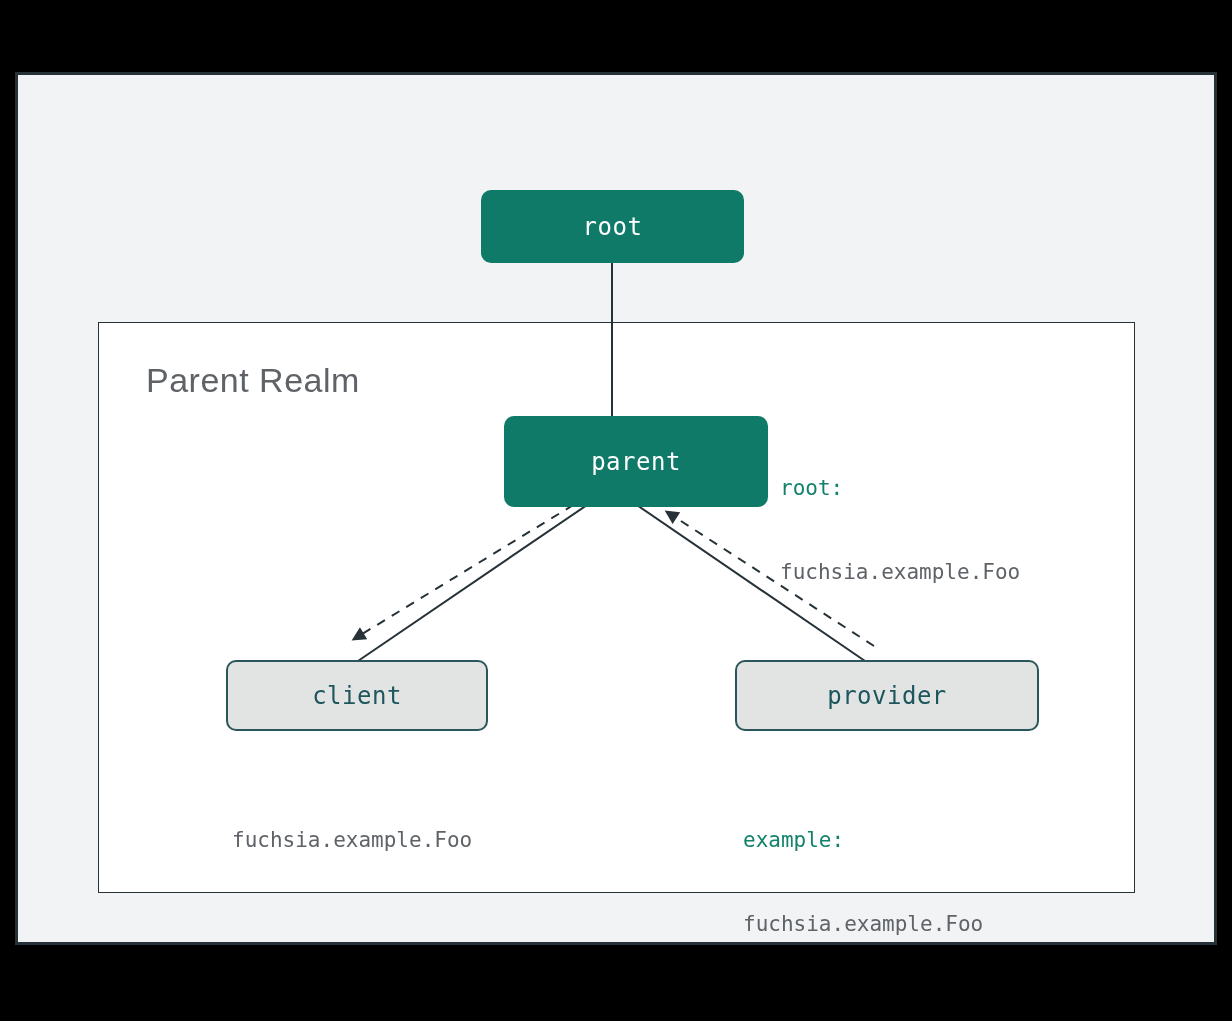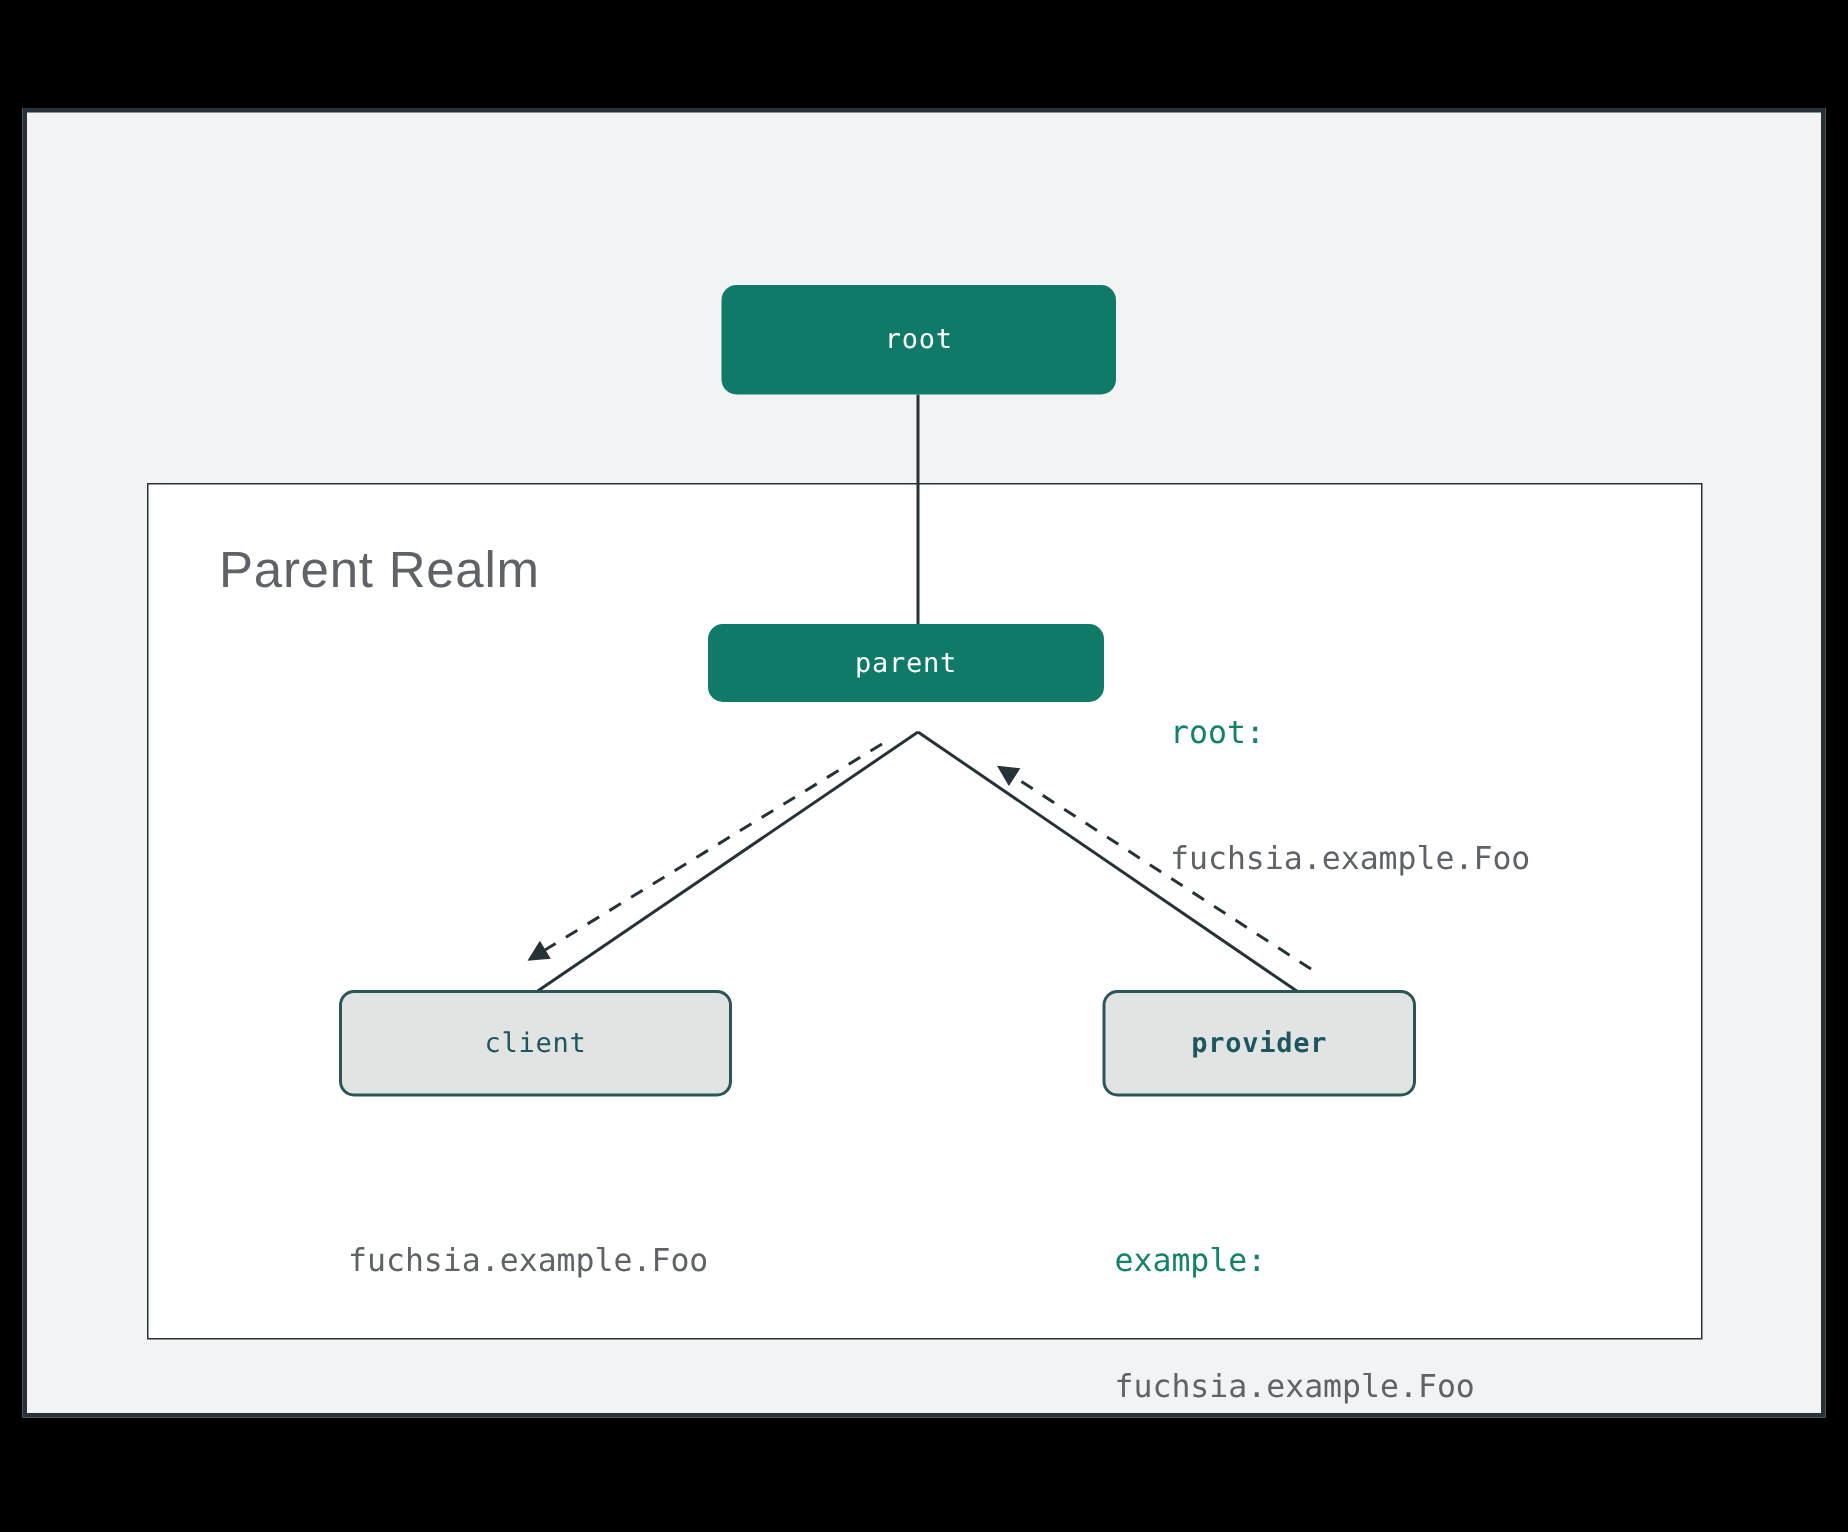--- a/index.html
+++ b/index.html
@@ -54,36 +54,36 @@
     left: 0; top: 0;
     width: 1232px; height: 1021px;
     pointer-events: none;
   }
   .node {
     position: absolute;
     display: flex;
     align-items: center;
     justify-content: center;
     border-radius: 10px;
-    font-size: 18px;
+    font-size: 24px;
     letter-spacing: 0.5px;
   }
   .node-teal {
     background: var(--node-teal);
     color: var(--node-teal-text);
   }
   .node-child {
     background: var(--node-gray-bg);
     border: 2px solid var(--node-gray-border);
     color: var(--node-gray-text);
   }
   #node-root     { left: 481px; top: 190px; width: 263px; height: 73px; }
-  #node-parent   { left: 472px; top: 416px; width: 264px; height: 52px; }
+  #node-parent   { left: 504px; top: 416px; width: 264px; height: 91px; }
   #node-client   { left: 226px; top: 660px; width: 262px; height: 71px; }
-  #node-provider { left: 735px; top: 660px; width: 209px; height: 71px; font-weight: bold; }
+  #node-provider { left: 735px; top: 660px; width: 304px; height: 71px; }
   .annot {
     position: absolute;
     font-size: 21px;
     line-height: 28px;
     white-space: pre;
   }
   .annot .kw  { color: var(--keyword-teal); }
   .annot .val { color: var(--muted-text); }
   #annot-offer  { left: 780px; top: 418px; }
   #annot-use    { left: 232px; top: 770px; }

